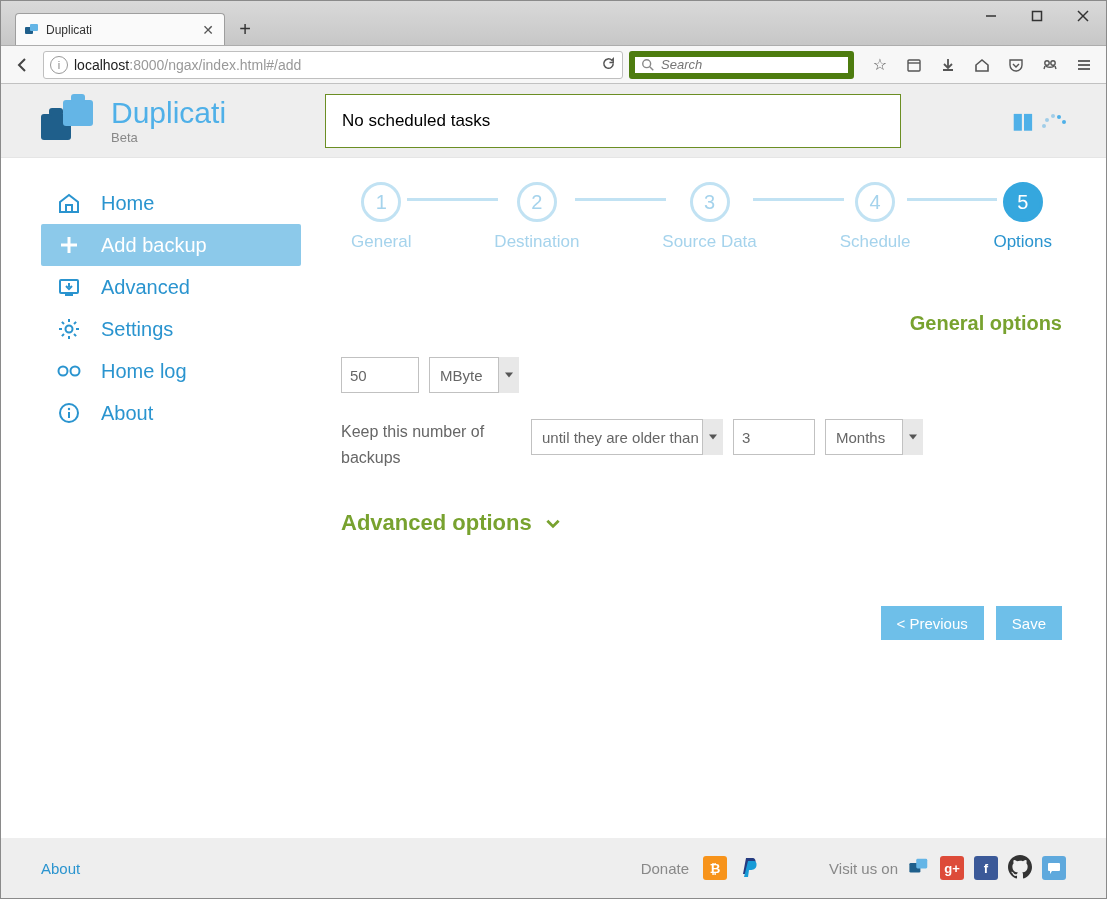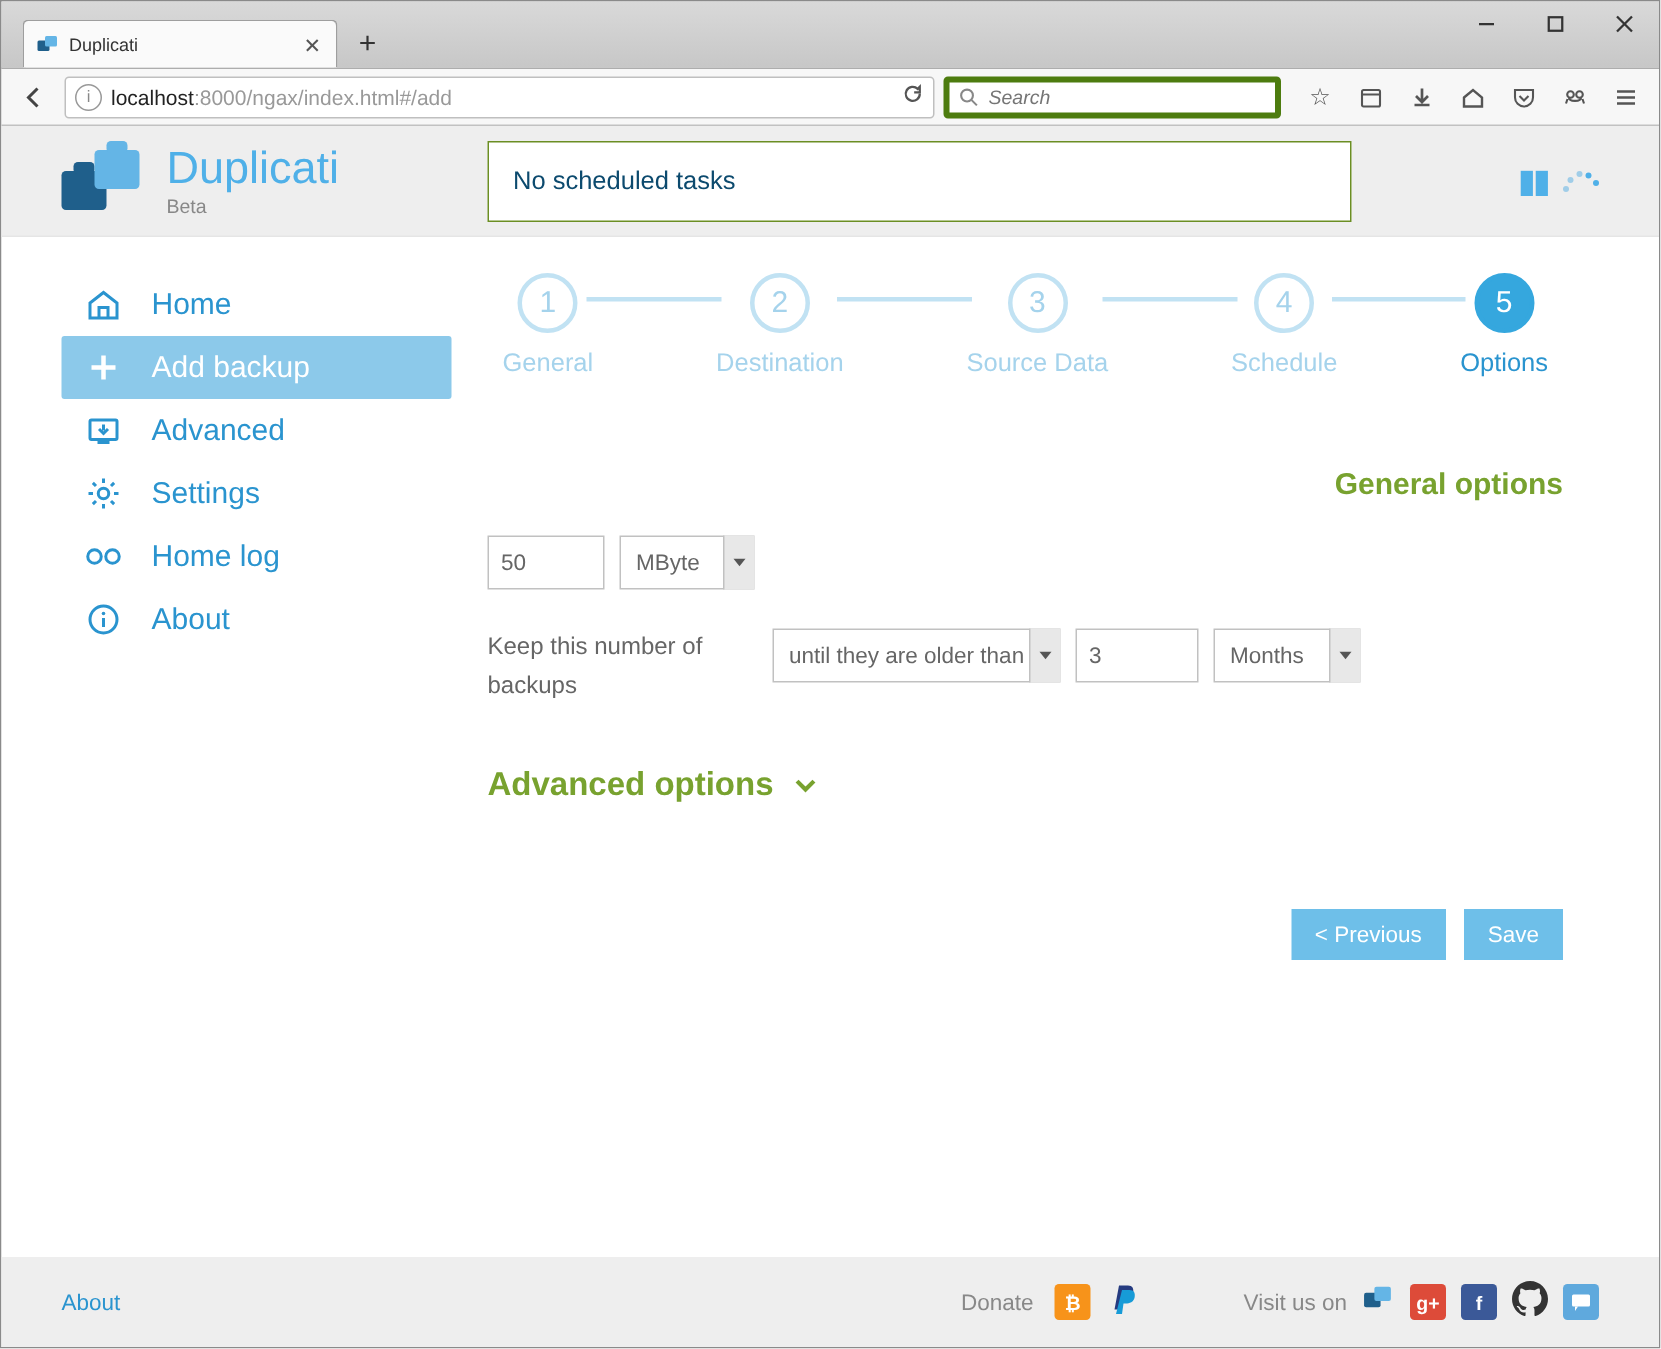--- a/index.html
+++ b/index.html
@@ -17,42 +17,42 @@
   .new-tab { width: 28px; height: 28px; display: flex; align-items: center; justify-content: center; color: #333; font-size: 20px; margin-left: 6px; margin-bottom: 2px; }
 
   .toolbar { height: 38px; background: #f7f7f7; border-bottom: 1px solid #c1c1c1; display: flex; align-items: center; padding: 0 8px; gap: 6px; }
   .tb-icon { width: 28px; height: 28px; display: flex; align-items: center; justify-content: center; color: #555; font-size: 16px; border-radius: 3px; }
   .tb-back svg { display: block; }
   .addr { flex: 0 0 580px; height: 28px; border: 1px solid #bfbfbf; border-radius: 3px; display: flex; align-items: center; padding: 0 6px; font-size: 14px; color: #8e8e8e; background: #fff; }
   .addr .info { width: 18px; height: 18px; border: 1.5px solid #999; border-radius: 50%; display: flex; align-items: center; justify-content: center; font-size: 11px; margin-right: 6px; color: #888; }
   .addr .addr-text .dim { color: #999; }
   .addr .addr-text .dark { color: #222; }
   .addr .reload { margin-left: auto; font-size: 15px; color: #666; }
-  .search { flex: 1; height: 28px; border: 4px solid #4d7c0f; border-radius: 3px; display: flex; align-items: center; padding: 0 6px; background: #fff; }
+  .search { flex: 1; height: 28px; border: 6px solid #4d7c0f; border-radius: 3px; display: flex; align-items: center; padding: 0 6px; background: #fff; }
   .search svg { margin-right: 6px; }
   .search input { border: none; outline: none; font-size: 13px; font-style: italic; color: #999; flex: 1; background: transparent; }
   .tb-right { display: flex; gap: 6px; margin-left: 6px; }
 
   
   .page { flex: 1; display: flex; flex-direction: column; background: #fff; overflow: hidden; }
   .header { height: 74px; background: #eeeeee; display: flex; align-items: center; padding: 0 40px; gap: 24px; border-bottom: 1px solid #e5e5e5; }
   .logo-block { display: flex; align-items: center; gap: 14px; width: 260px; }
   .logo-icon { width: 56px; height: 46px; position: relative; }
   .logo-icon .dk { position: absolute; background: #1f5f8b; border-radius: 3px; }
   .logo-icon .lt { position: absolute; background: #64b5e6; border-radius: 3px; }
   .logo-text { display: flex; flex-direction: column; }
   .logo-title { font-size: 30px; color: #4fb0e8; font-weight: 400; }
   .logo-sub { font-size: 13px; color: #888; }
-  .banner { flex: 0 0 576px; height: 54px; border: 1px solid #6b8e23; display: flex; align-items: center; padding: 16px 16px; font-size: 17px; color: #0c4a6e; background: #fff; }
+  .banner { flex: 0 0 576px; height: 54px; border: 1px solid #6b8e23; display: flex; align-items: center; padding: 16px 16px; font-size: 17px; color: #000000; background: #fff; }
   .hdr-icons { margin-left: auto; display: flex; gap: 10px; align-items: center; }
   .pause-ic { color: #4fb0e8; font-size: 22px; letter-spacing: -2px; }
   .throttle-ic { width: 24px; height: 18px; position: relative; }
   .throttle-ic span { position: absolute; background: #a0cde8; width: 4px; height: 4px; border-radius: 2px; }
 
-  .body { flex: 1; display: flex; padding: 24px 44px 0 40px; gap: 24px; }
+  .body { flex: 1; display: flex; padding: 24px 24px 0 40px; gap: 40px; }
   .sidebar { width: 260px; display: flex; flex-direction: column; }
   .nav-item { height: 42px; display: flex; align-items: center; gap: 18px; padding: 0 14px; font-size: 20px; color: #2a94cf; border-radius: 2px; }
   .nav-item.active { background: #8cc9ea; color: #fff; }
   .nav-item.active .nav-ic { color: #fff; }
   .nav-ic { width: 28px; display: flex; align-items: center; justify-content: center; color: #2a94cf; }
 
   .main { flex: 1; padding-right: 20px; }
   .stepper { display: flex; align-items: center; justify-content: space-between; margin: 0 0 60px 0; padding: 0 10px; }
   .step { display: flex; flex-direction: column; align-items: center; gap: 10px; position: relative; z-index: 2; }
   .step-circle { width: 40px; height: 40px; border-radius: 50%; border: 3px solid #c1e2f3; background: #fff; color: #a5d3ec; display: flex; align-items: center; justify-content: center; font-size: 20px; font-weight: 500; }

